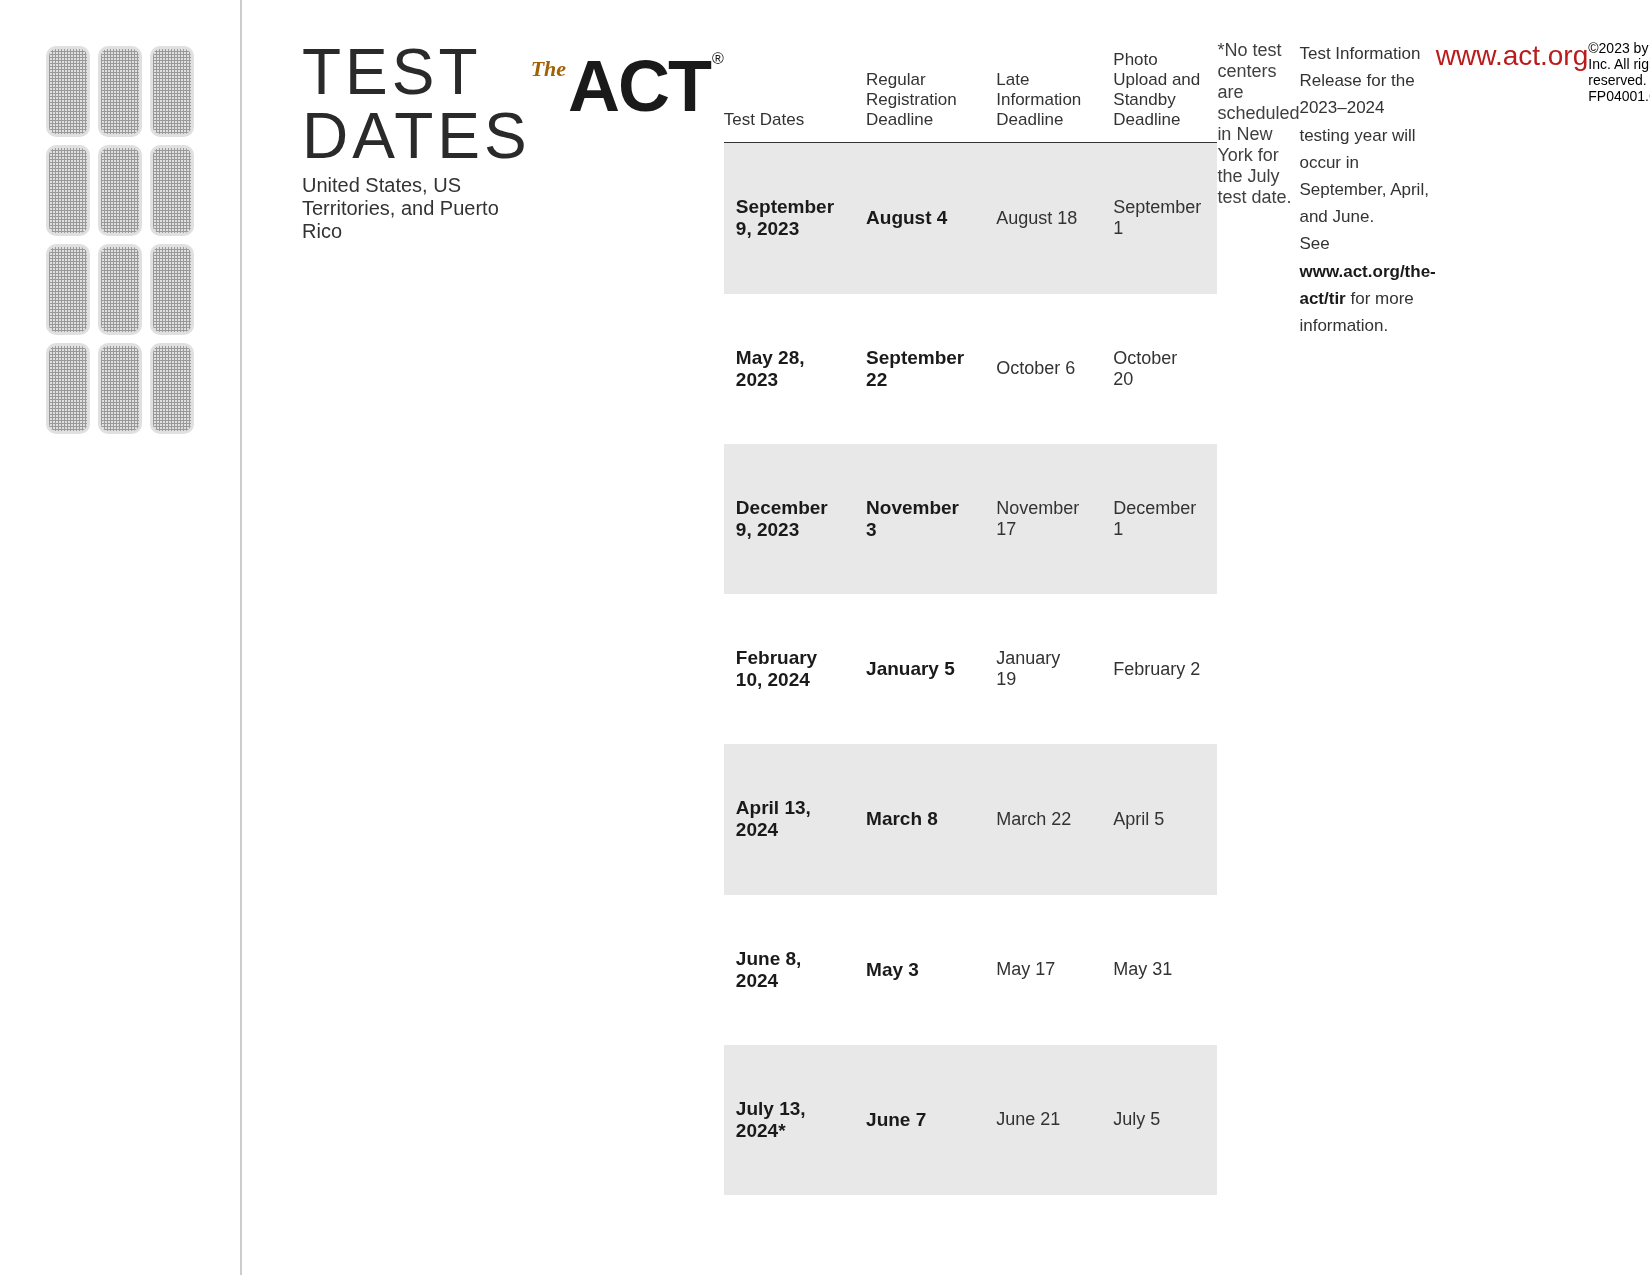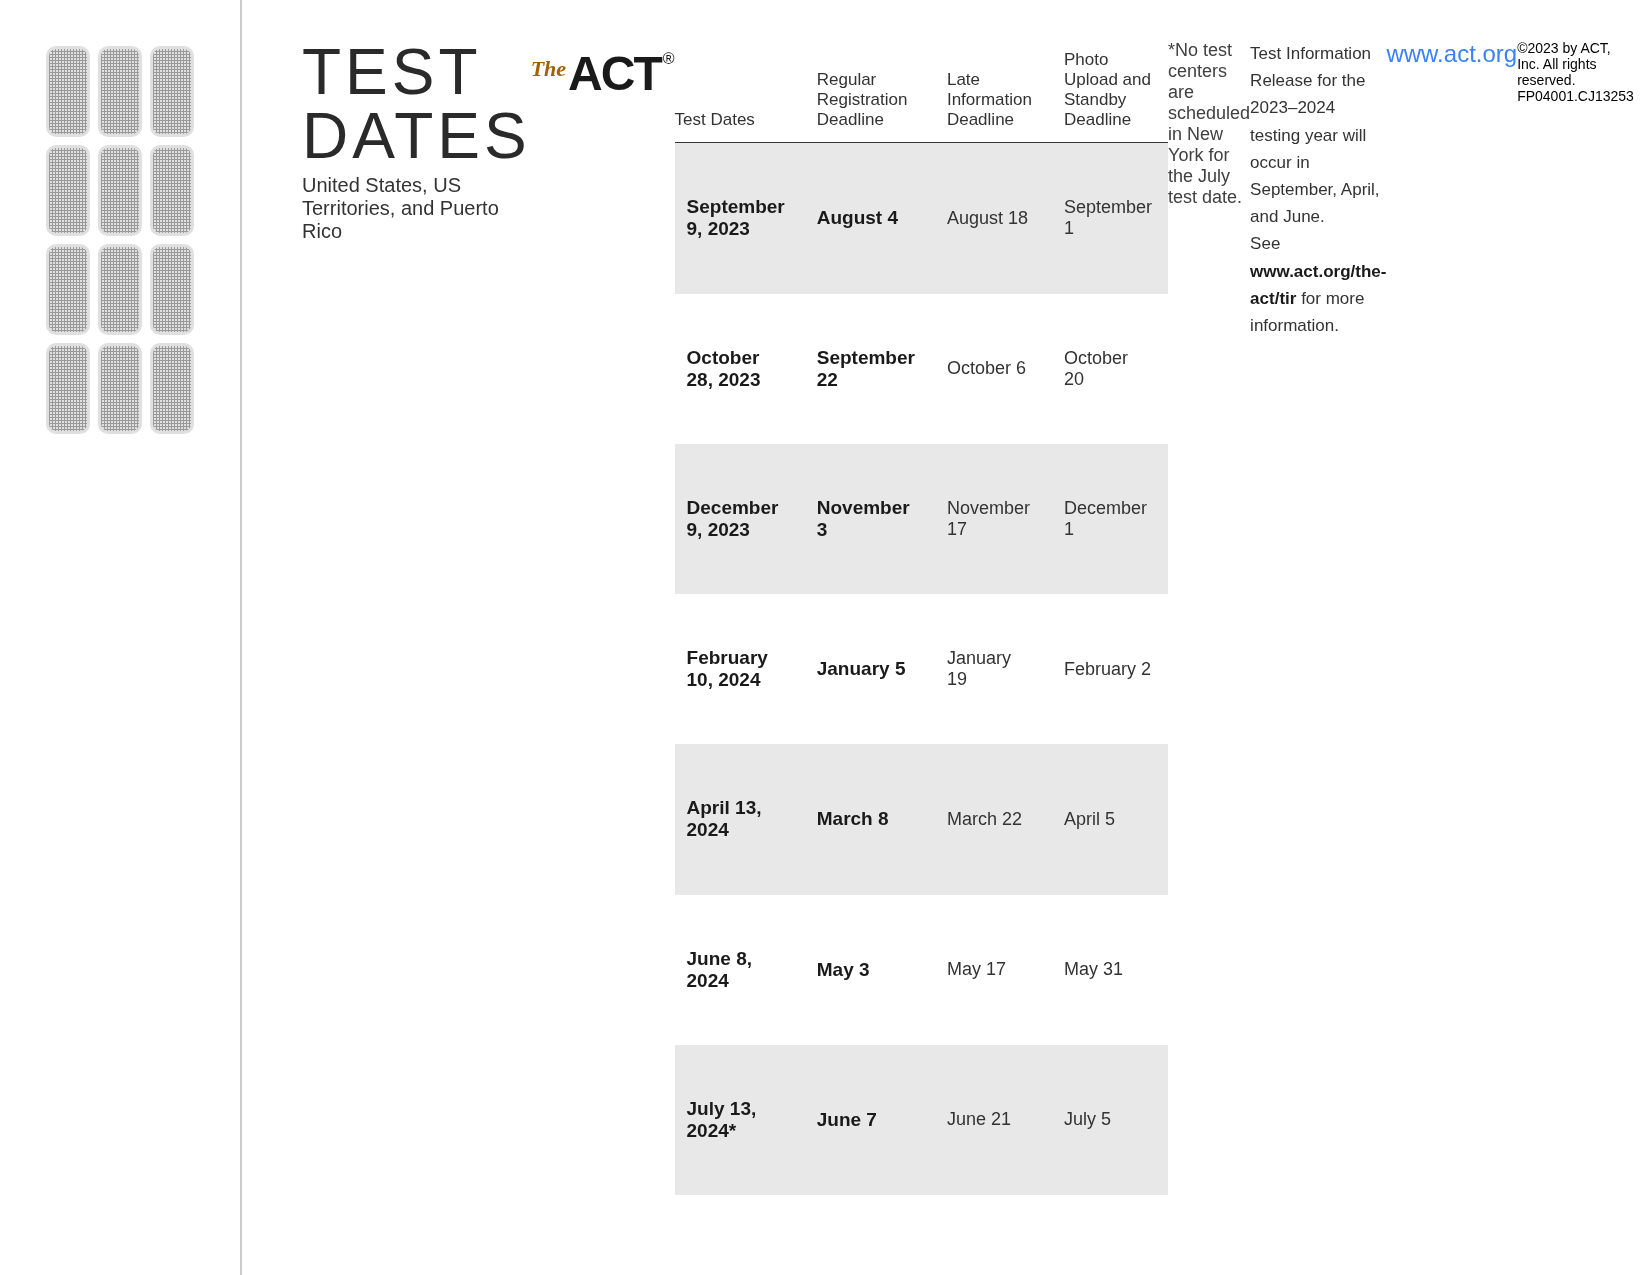--- a/index.html
+++ b/index.html
@@ -112,21 +112,21 @@
     }
 
     
     .act-logo {
       display: flex;
       align-items: flex-start;
       padding-top: 10px;
     }
 
     .act-logo-text {
-      font-size: 48px;
+      font-size: 72px;
       font-weight: 900;
       color: #1a1a1a;
       letter-spacing: -2px;
       line-height: 1;
       font-family: Arial Black, Arial, sans-serif;
     }
 
     .act-logo-the {
       font-size: 22px;
       font-weight: bold;
@@ -226,22 +226,22 @@
     }
 
     .info-paragraph a, .bold-link {
       font-weight: bold;
       color: #1a1a1a;
       text-decoration: none;
     }
 
     
     .website-url {
-      font-size: 24px;
-      color: #3b82f6;
+      font-size: 28px;
+      color: #b91c1c;
       font-weight: 300;
       margin-bottom: 40px;
     }
 
     
     .bottom-divider {
       border: none;
       border-top: 1px dashed #aaa;
       margin-bottom: 20px;
     }
@@ -314,21 +314,21 @@
         </tr>
       </thead>
       <tbody id="table-body">
       <tr>
             <td>September 9, 2023</td>
             <td>August 4</td>
             <td>August 18</td>
             <td>September 1</td>
           </tr>
           <tr>
-            <td>October 28, 2023</td>
+            <td>May 28, 2023</td>
             <td>September 22</td>
             <td>October 6</td>
             <td>October 20</td>
           </tr>
           <tr>
             <td>December 9, 2023</td>
             <td>November 3</td>
             <td>November 17</td>
             <td>December 1</td>
           </tr>

